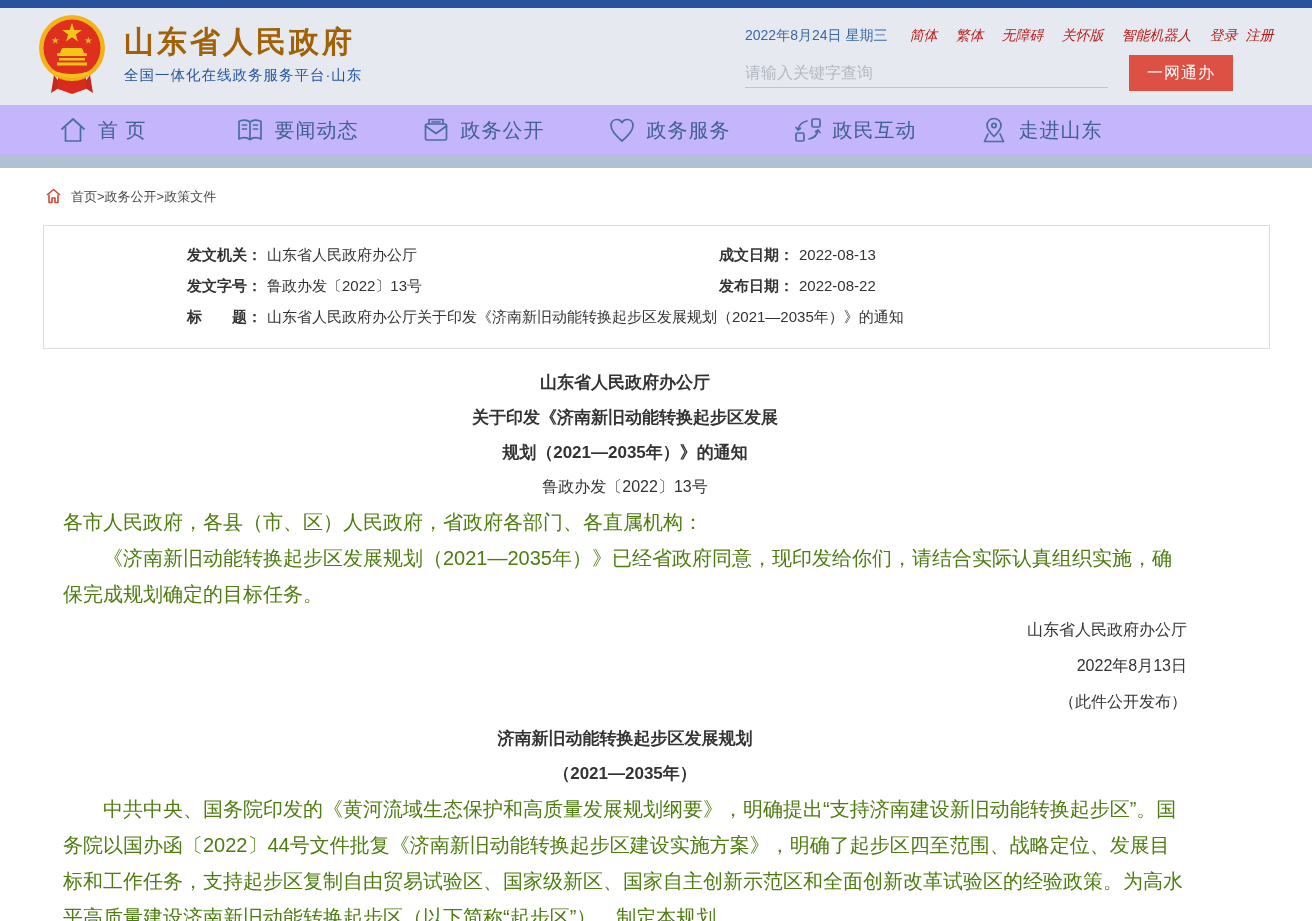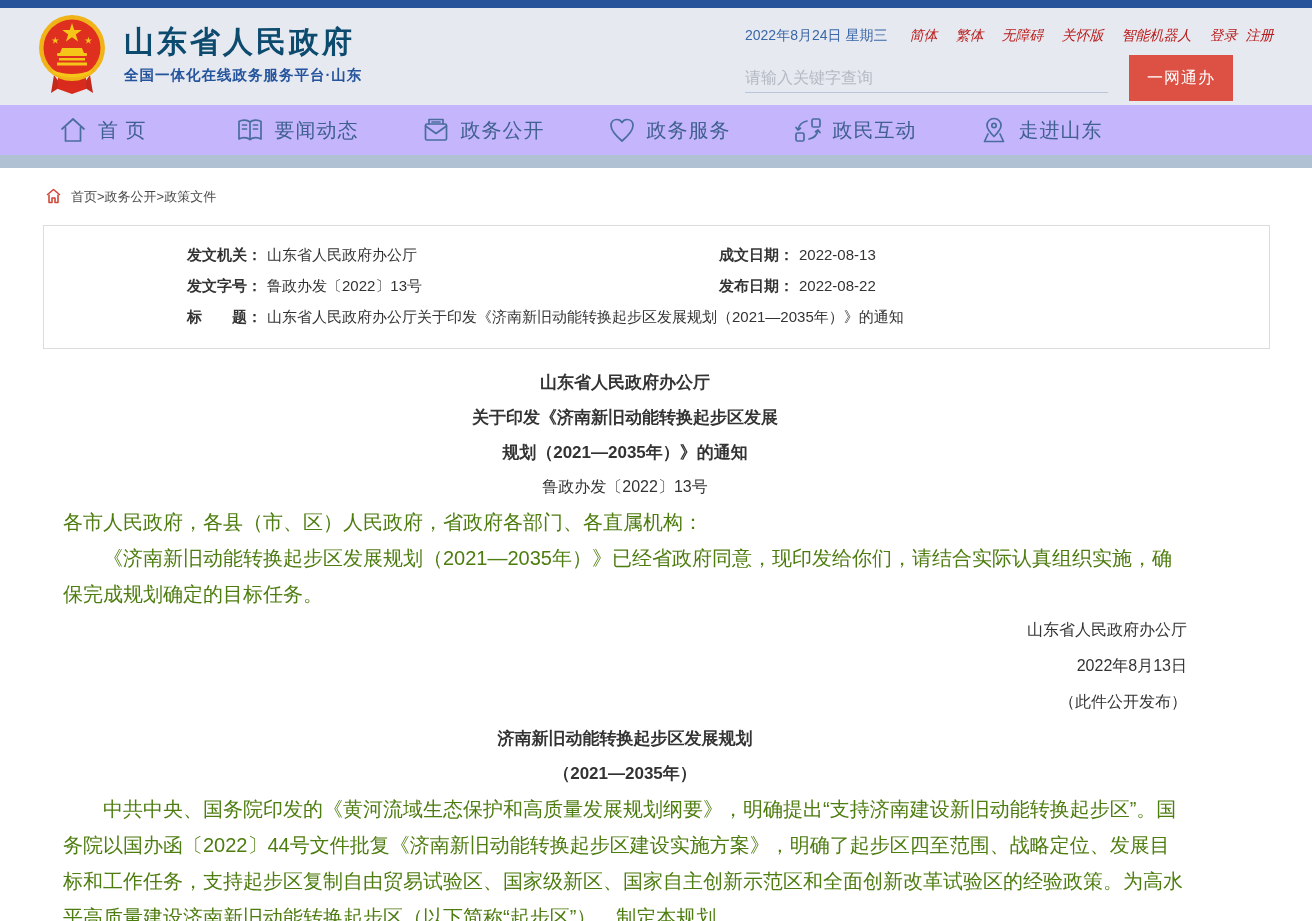--- a/index.html
+++ b/index.html
@@ -5,33 +5,33 @@
   * { margin:0; padding:0; box-sizing:border-box; }
   html,body { width:1312px; background:#fff; font-family:"Liberation Sans","DejaVu Sans",sans-serif; color:#333; }
 
   
   .topstrip { height:8px; background:#27539b; }
 
   
   .header { position:relative; height:97px; background:#e6e9ef; }
   .brand { position:absolute; left:38px; top:5px; display:flex; align-items:center; }
   .emblem { width:68px; height:82px; margin-right:18px; }
-  .brand-text .site-title { font-size:30px; font-weight:bold; color:#0c4a6e; letter-spacing:3px; line-height:36px; }
-  .brand-text .site-subtitle { font-size:14.5px; font-weight:bold; color:#24549e; margin-top:6px; letter-spacing:1px; }
+  .brand-text .site-title { font-size:30px; font-weight:bold; color:#a16207; letter-spacing:3px; line-height:36px; }
+  .brand-text .site-subtitle { font-size:14.5px; font-weight:normal; color:#24549e; margin-top:6px; letter-spacing:1px; }
 
   .header-right { position:absolute; left:745px; right:67px; top:19px; }
   .toplinks { display:flex; align-items:center; font-size:14px; color:#3a67a8; white-space:nowrap; }
   .toplinks .datetime { margin-right:22px; }
   .toplinks a { color:#b91c1c; text-decoration:none; margin-right:18px; cursor:pointer;font-style:italic; }
   .toplinks a.tight { margin-right:8px; }
   .toplinks a:last-child { margin-right:0; }
   .search-row { display:flex; align-items:center; margin-top:10px; }
   .search-input { width:363px; height:30px; background:transparent; border:none; border-bottom:1px solid #b9c6d8; outline:none; font-size:16px; color:#333; }
   .search-input::placeholder { color:#b4bac3; }
-  .portal-btn { margin-left:21px; width:104px; height:46px; background:#dd5044; color:#fff; font-size:16px; border:none; cursor:pointer; letter-spacing:1px; }
+  .portal-btn { margin-left:21px; width:104px; height:36px; background:#dd5044; color:#fff; font-size:16px; border:none; cursor:pointer; letter-spacing:1px; }
 
   
   .nav { height:50px; background:#c4b5fd; display:flex; align-items:center; padding-left:58px; }
   .nav-item { display:flex; align-items:center; margin-right:62px; cursor:pointer; }
   .nav-item:first-child { margin-right:88px; }
   .nav-item svg { width:30px; height:30px; margin-right:10px; stroke:#4a6d9e; fill:none; stroke-width:1.7; stroke-linecap:round; stroke-linejoin:round; }
   .nav-label { font-size:20px; color:#40608f; letter-spacing:1px; }
   .navstrip { height:13px; background:#b0c1d4; }
 
   

